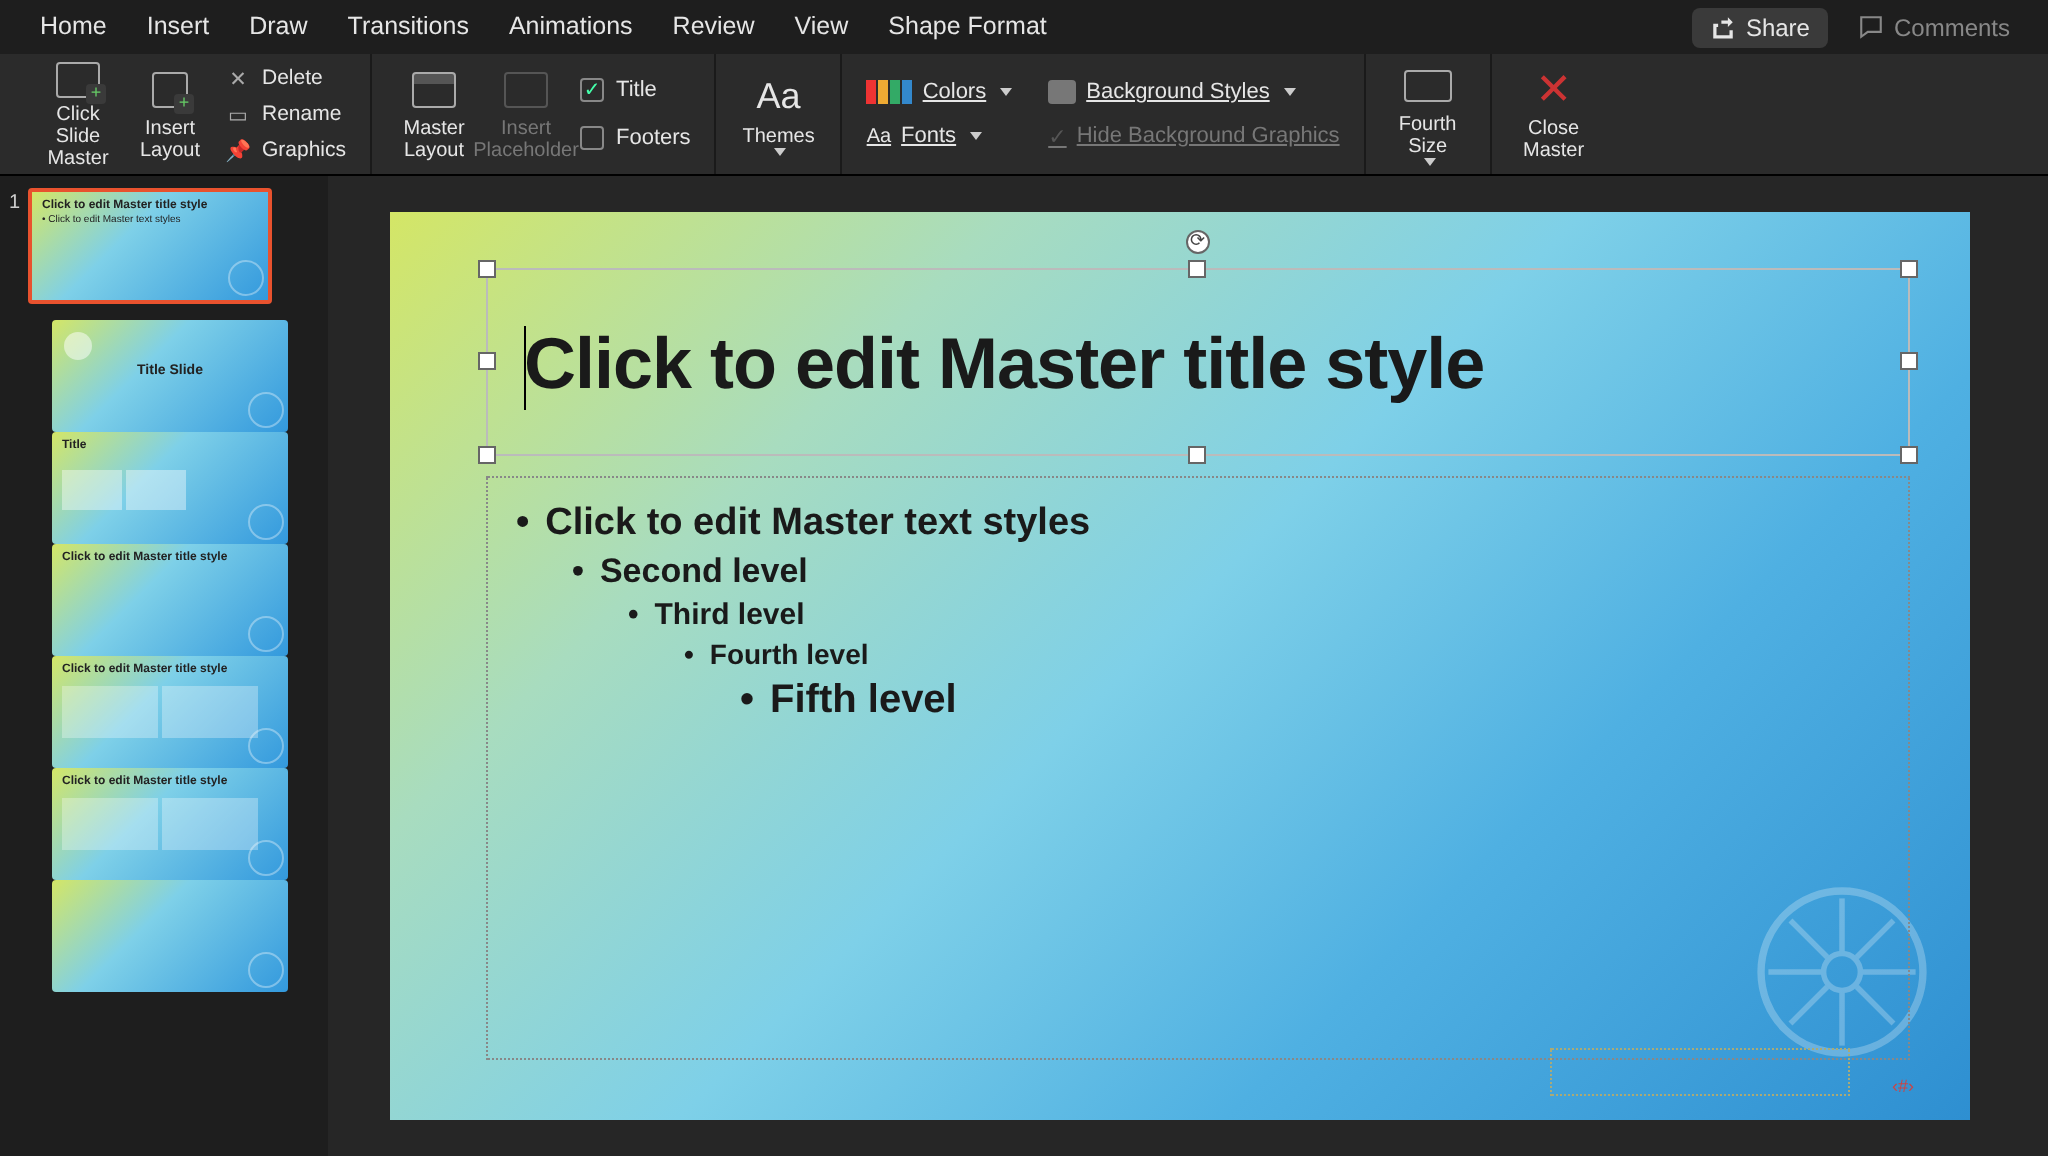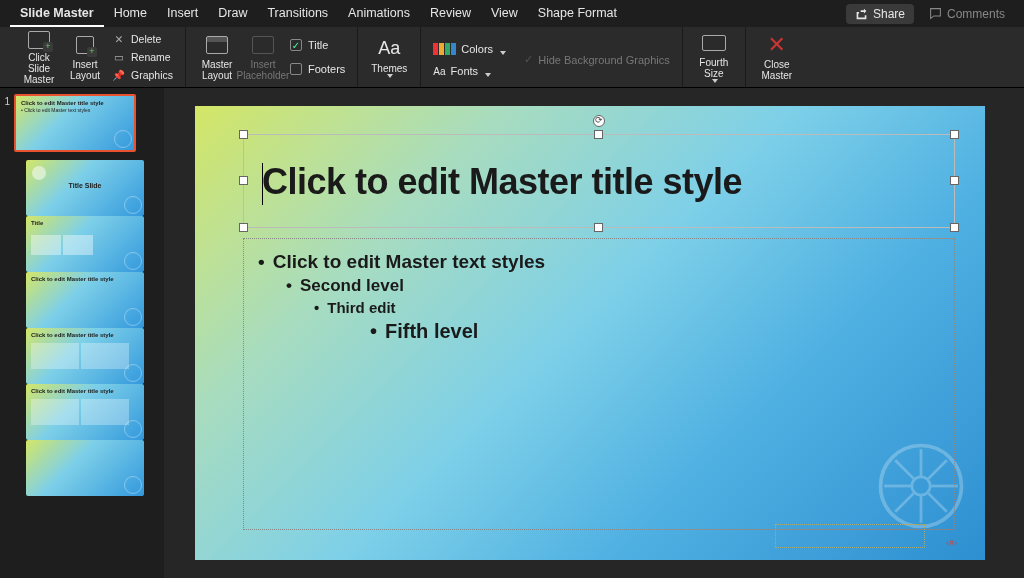--- a/index.html
+++ b/index.html
@@ -19,21 +19,21 @@
 .group { display: flex; align-items: center; height: 100%; padding: 0 8px; border-right: 1px solid #1a1a1a; }
 .group:last-child { border-right: none; }
 .bigbtn { display: flex; flex-direction: column; align-items: center; justify-content: center; width: 46px; height: 55px; font-size: 10px; color: #e6e6e6; cursor: pointer; line-height: 1.1; text-align: center; }
 .bigbtn .icon-slot { width: 26px; height: 24px; display: flex; align-items: center; justify-content: center; margin-bottom: 2px; }
 .bigbtn.disabled { color: #777; }
 .smallcol { display: flex; flex-direction: column; gap: 1px; padding: 0 4px; }
 .smallbtn { display: flex; align-items: center; gap: 5px; font-size: 10.5px; color: #e6e6e6; height: 17px; cursor: pointer; }
 .smallbtn .mini-icon { width: 14px; height: 14px; display: flex; align-items: center; justify-content: center; }
 .chk { display: flex; align-items: center; gap: 6px; font-size: 11px; height: 18px; }
 .chk .box { width: 12px; height: 12px; border: 1px solid #888; border-radius: 2px; display: flex; align-items: center; justify-content: center; }
-.rowbtn { display: flex; align-items: flex-end; gap: 5px; font-size: 11px; color: #e6e6e6; height: 18px; cursor: pointer; }
+.rowbtn { display: flex; align-items: center; gap: 5px; font-size: 11px; color: #e6e6e6; height: 18px; cursor: pointer; text-decoration: underline; }
 .rowbtn.disabled { color: #777; }
 .caret { width: 0; height: 0; border-left: 3px solid transparent; border-right: 3px solid transparent; border-top: 4px solid #ccc; margin-left: 2px; }
 .checkmark { color: #4fa; font-size: 10px; }
 
 
 .icon-rect { width: 22px; height: 18px; border: 1.5px solid #aaa; border-radius: 2px; position: relative; }
 .icon-rect .plus { position: absolute; right: -4px; bottom: -4px; width: 10px; height: 10px; background: #3a3a3a; border-radius: 2px; display: flex; align-items: center; justify-content: center; font-size: 9px; color: #6c6; }
 .icon-x { font-size: 22px; color: #c33; font-weight: 300; }
 .colors-ic { display: flex; gap: 1px; }
 .colors-ic span { width: 5px; height: 12px; }
@@ -79,21 +79,20 @@
 
 .footer-ph { position: absolute; left: 580px; bottom: 12px; width: 150px; height: 24px; border: 1px dotted #aa7; }
 .footer-ph2 { position: absolute; right: 28px; bottom: 12px; font-size: 9px; color: #c44; }
 
 ::-webkit-scrollbar { width: 10px; } ::-webkit-scrollbar-track { background: #1e1e1e; } ::-webkit-scrollbar-thumb { background: #444; border-radius: 5px; }
 </style>
 </head>
 <body>
 
 <div class="tabstrip">
-  <div class="tab active">Slide Master</div>
   <div class="tab">Home</div>
   <div class="tab">Insert</div>
   <div class="tab">Draw</div>
   <div class="tab">Transitions</div>
   <div class="tab">Animations</div>
   <div class="tab">Review</div>
   <div class="tab">View</div>
   <div class="tab">Shape Format</div>
   <div class="spacer"></div>
   <div class="right-btn">
@@ -197,20 +196,25 @@
         <span>Colors</span>
           <div class="caret"></div>
       </div>
       <div class="rowbtn">
         <span style="font-size:10px">Aa</span>
         <span>Fonts</span>
           <div class="caret"></div>
       </div>
     </div>
     <div class="smallcol" style="gap:4px;margin-left:10px">
+      <div class="rowbtn">
+        <div class="bg-ic"></div>
+        <span>Background Styles</span>
+          <div class="caret"></div>
+      </div>
       <div class="rowbtn disabled">
         <span style="color:#555">✓</span>
         <span>Hide Background Graphics</span>
       </div>
     </div>
   </div>
 
   <div class="group">
     <div class="bigbtn">
       <div class="icon-slot">
@@ -313,21 +317,22 @@
         <div class="title-text">
           <div class="cursor"></div>
           <span>Click to edit Master title style</span>
         </div>
       </div>
 
       <div class="body">
         <ul>
           <li class="l1">Click to edit Master text styles</li>
           <li class="l2">Second level</li>
-          <li class="l3">Third edit</li>
+          <li class="l3">Third level</li>
+          <li class="l4">Fourth level</li>
           <li class="l5">Fifth level</li>
         </ul>
       </div>
 
       <div class="footer-ph"></div>
       <div class="footer-ph2">‹#›</div>
     </div>
   </div>
 </div>
 

